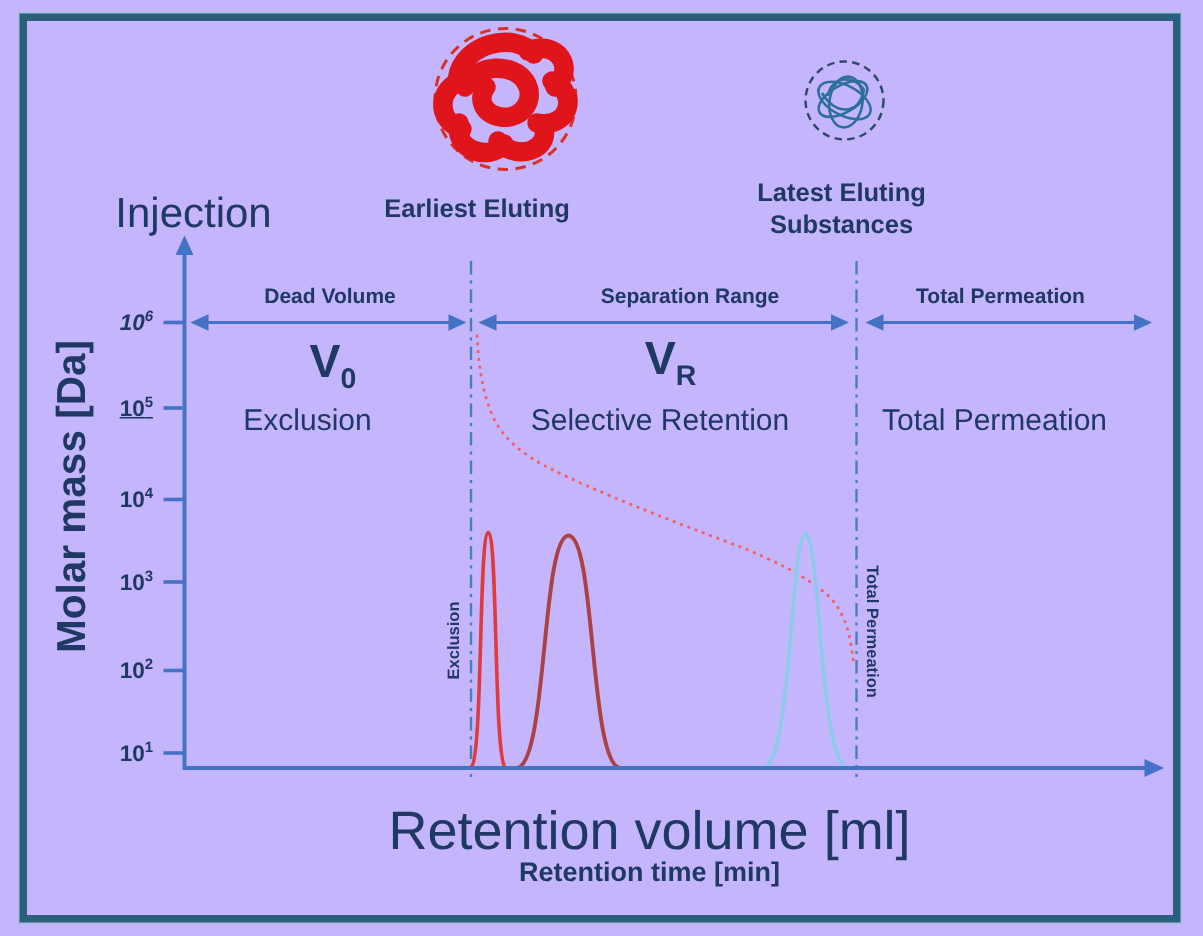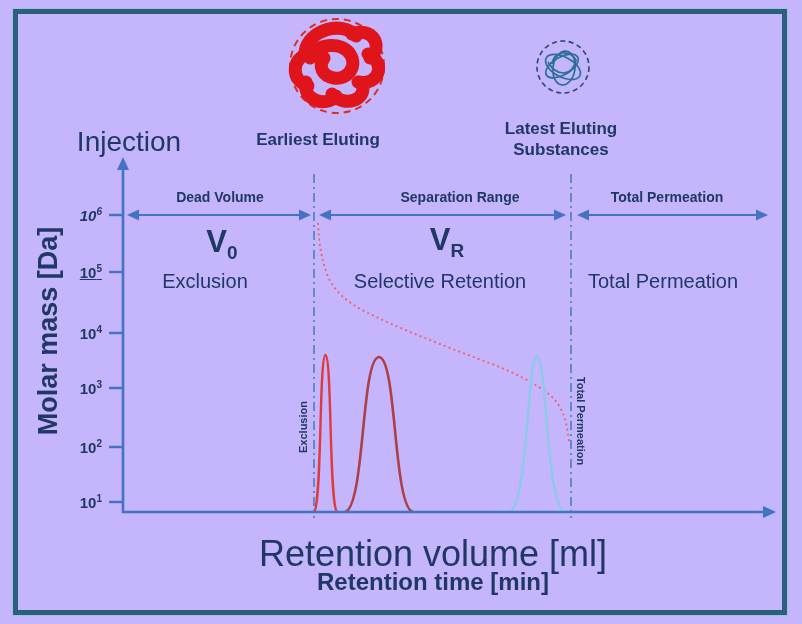--- a/index.html
+++ b/index.html
@@ -16,21 +16,21 @@
   .vlabel sub{font-size:19px;font-weight:700;}
   .sublabel{font-size:20px;font-weight:400;}
   .ytick{position:absolute;width:46px;text-align:right;transform:translateY(-50%);
          font-size:15px;font-weight:700;}
   .ytick sup{font-size:10px;}
   .ylabel{font-size:27px;font-weight:600;transform:translate(-50%,-50%) rotate(-90deg);}
   .rotsmall{font-size:11px;font-weight:700;}
   .rot-ccw{transform:translate(-50%,-50%) rotate(-90deg);}
   .rot-cw{transform:translate(-50%,-50%) rotate(90deg);}
   .xlabel1{font-size:36px;font-weight:500;}
-  .xlabel2{font-size:24px;font-weight:600;}
+  .xlabel2{font-size:18px;font-weight:600;}
 </style>
 </head>
 <body>
 
 <div id="stage">
   <div id="frame"></div>
 
   <svg width="802" height="624" viewBox="0 0 802 624">
 
     <g>

